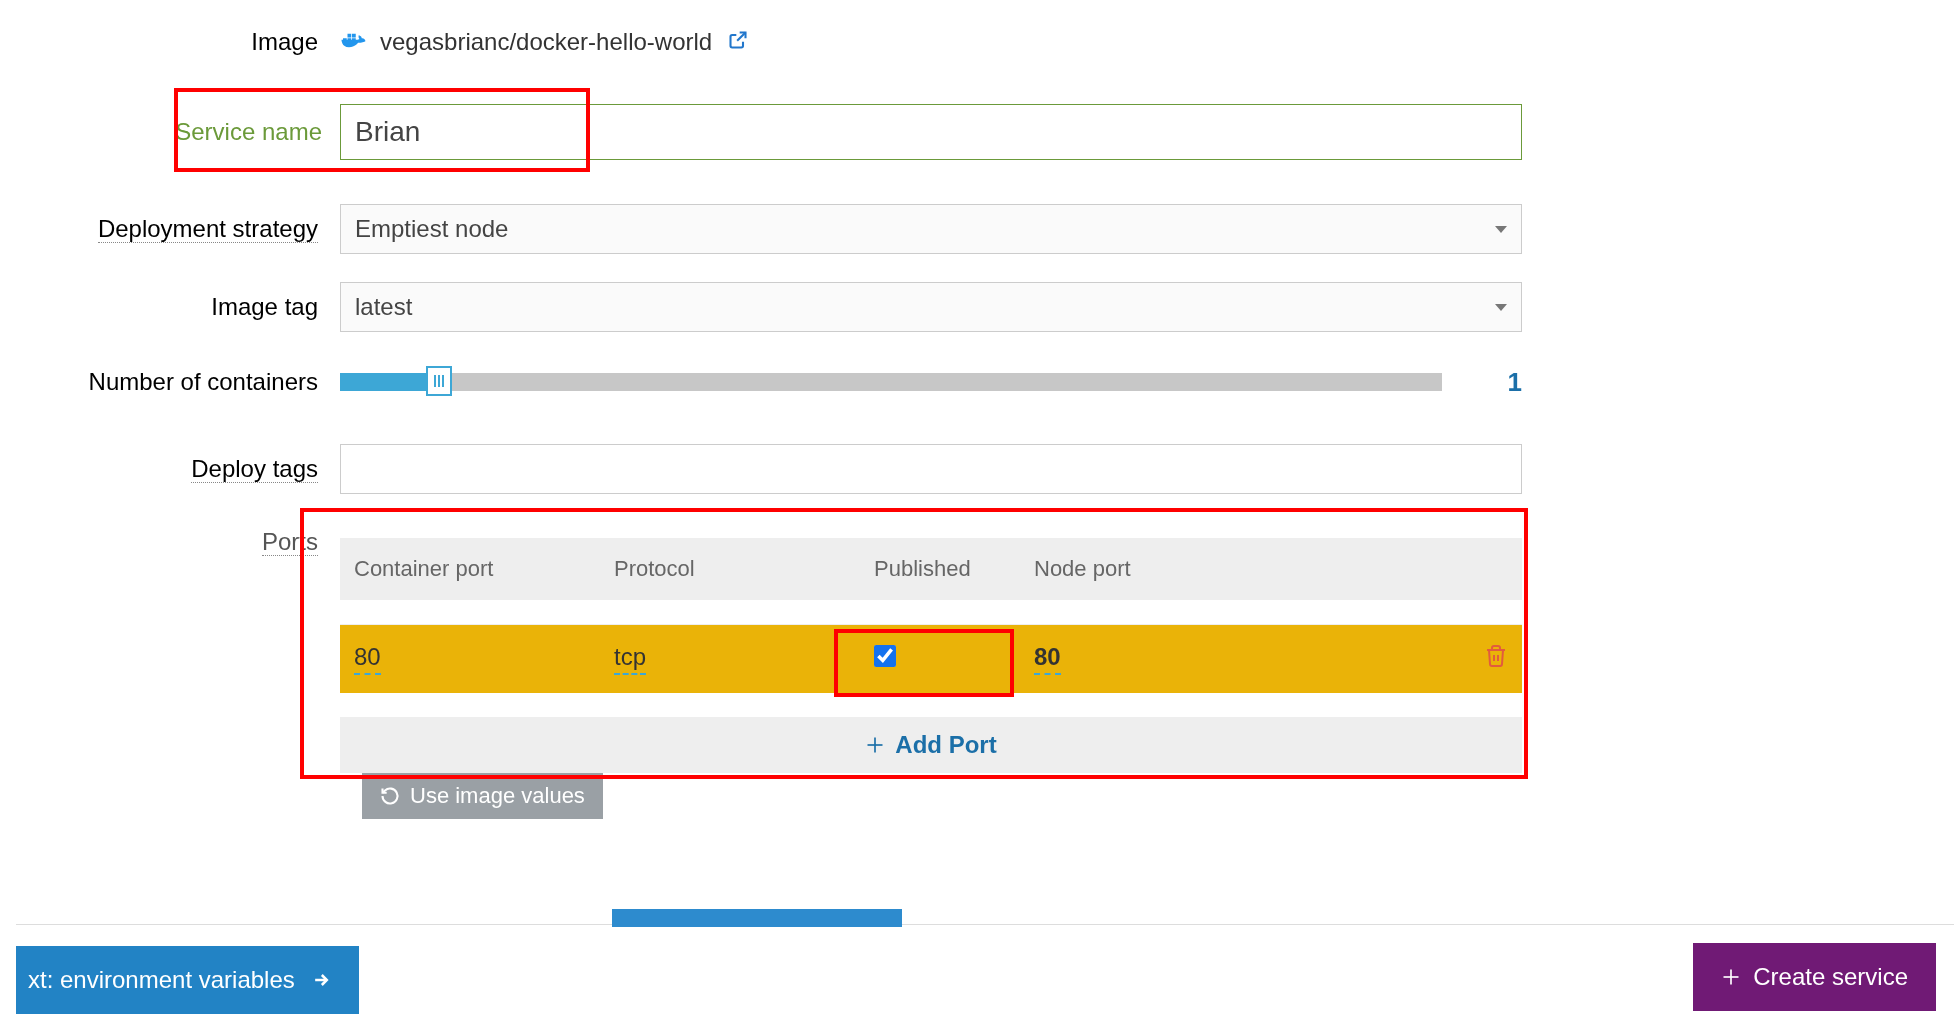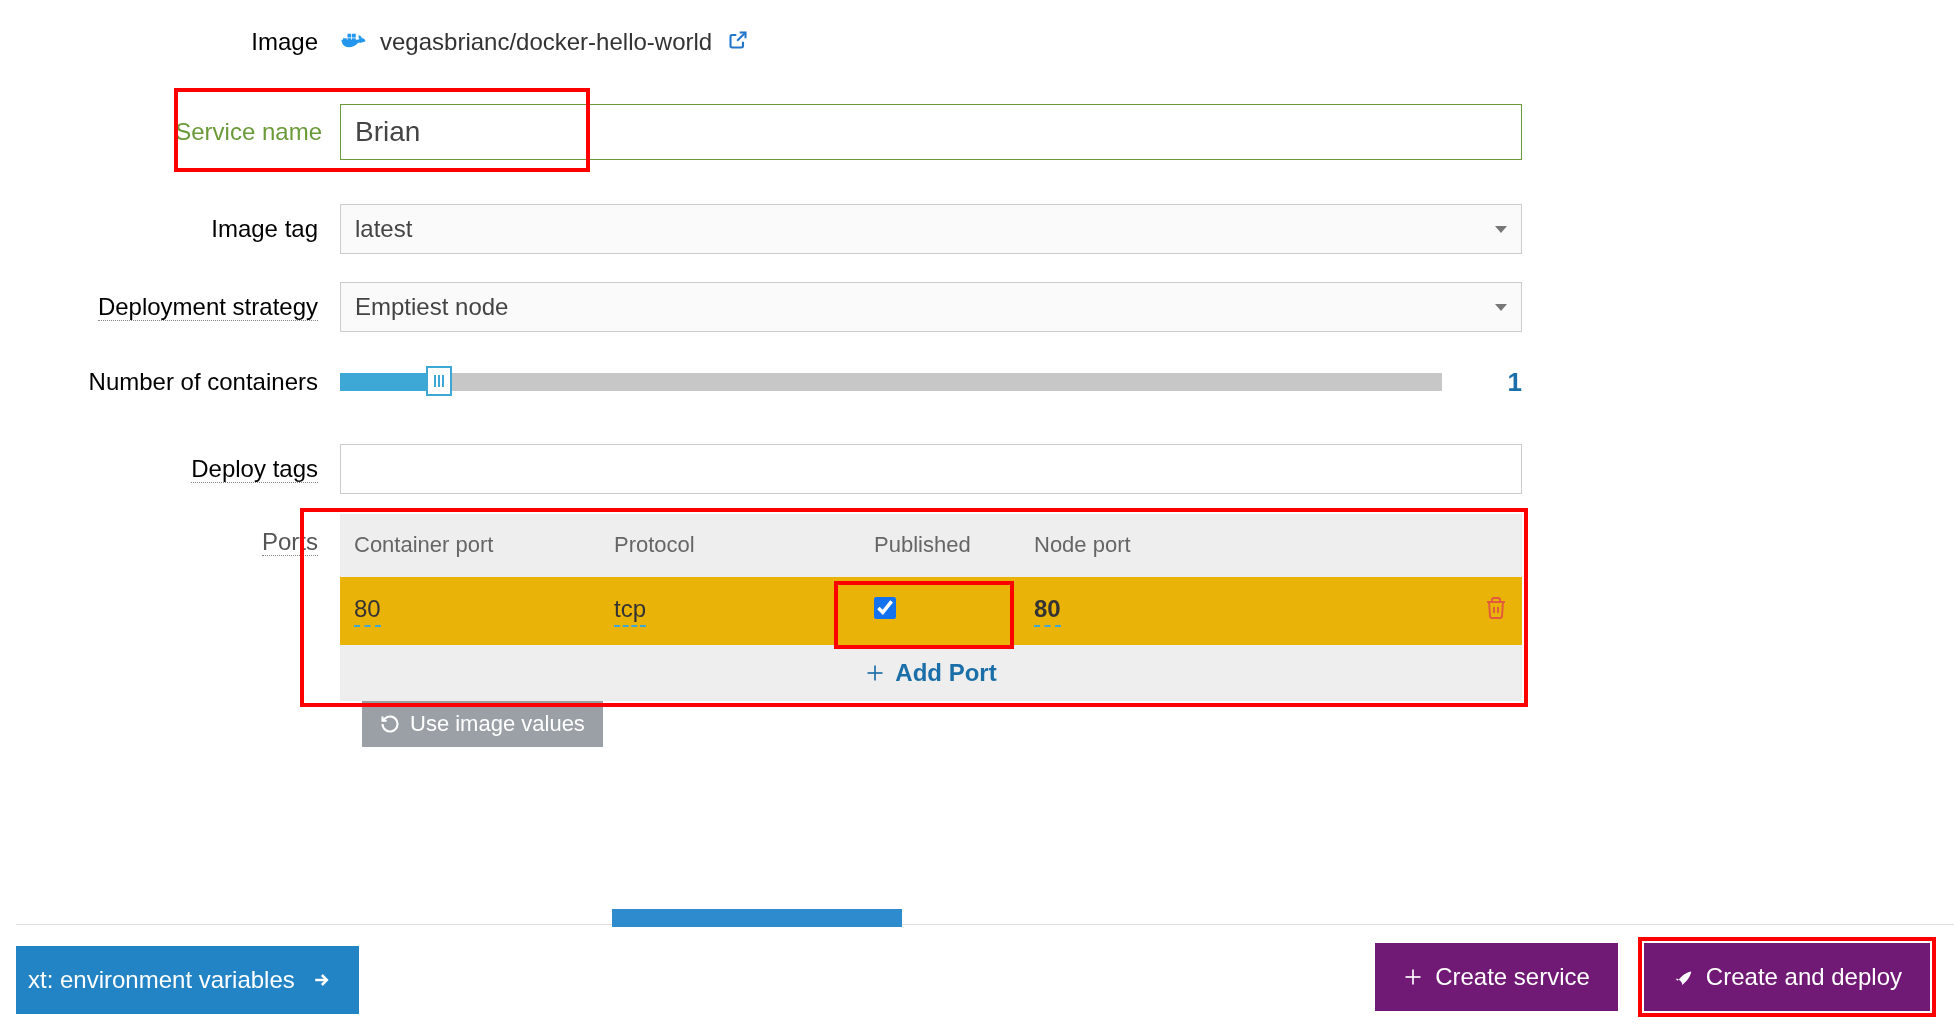--- a/index.html
+++ b/index.html
@@ -166,20 +166,21 @@
     left:-40px; right:-6px;
     top:-6px; bottom:-6px;
     border: 4px solid #ff0000;
     pointer-events:none;
   }
   .pt-header, .pt-row, .pt-footer {
     display:grid;
     grid-template-columns: 260px 260px 160px 220px 1fr;
     align-items:center;
     padding: 18px 14px;
+    margin-top: 24px;
   }
   .pt-header { background:#eee; color:#666; font-size:22px; }
   .pt-row { background:#eab308; font-size:24px; color:#333; border-top:1px solid #eee;}
   .pt-footer {
     background:#eee;
     justify-content:center;
     display:flex;
     color:#1b6fa8;
     font-weight:bold;
     font-size:24px;
@@ -300,35 +301,35 @@
 
   
   <div class="row svc-wrap" style="margin-bottom:32px;">
     <div class="svc-label">Service name</div>
     <input class="svc-input" type="text" value="Brian" style="">
     <div class="svc-highlight"></div>
   </div>
 
   
   <div class="row">
+    <div class="label-col"><span class="label-underline">Deployment strategy</span></div>
+    <div class="field-col">
+      <div class="select">
+        <span>Emptiest node</span>
+        <span class="caret-down"></span>
+      </div>
+    </div>
+  </div>
+
+  
+  <div class="row">
     <div class="label-col">Image tag</div>
     <div class="field-col">
       <div class="select">
         <span>latest</span>
-        <span class="caret-down"></span>
-      </div>
-    </div>
-  </div>
-
-  
-  <div class="row">
-    <div class="label-col"><span class="label-underline">Deployment strategy</span></div>
-    <div class="field-col">
-      <div class="select">
-        <span>Emptiest node</span>
         <span class="caret-down"></span>
       </div>
     </div>
   </div>
 
   
   <div class="row" style="margin-top:12px;margin-bottom:40px;">
     <div class="label-col">Number of containers</div>
     <div class="field-col">
       <div class="slider-wrap">
@@ -417,22 +418,14 @@
       </svg>
   </div>
   <div class="footer-right">
     <button class="btn btn-green">
       <svg width="20" height="20" viewBox="0 0 24 24" fill="#fff">
           <path d="M11 3h2v18h-2z"></path>
           <path d="M3 11h18v2H3z"></path>
         </svg>
       <span>Create service</span>
     </button>
-    <div class="deploy-highlight">
-      <button class="btn btn-green">
-        <svg width="22" height="22" viewBox="0 0 24 24" fill="#fff">
-            <path d="M4 14s2-1 5 2 2 5 2 5l3-3c0 0 6-5 7-12-7 1-12 7-12 7l-3 3z"></path>
-          </svg>
-        <span>Create and deploy</span>
-      </button>
-    </div>
   </div>
 </div>
 
 </body></html>

